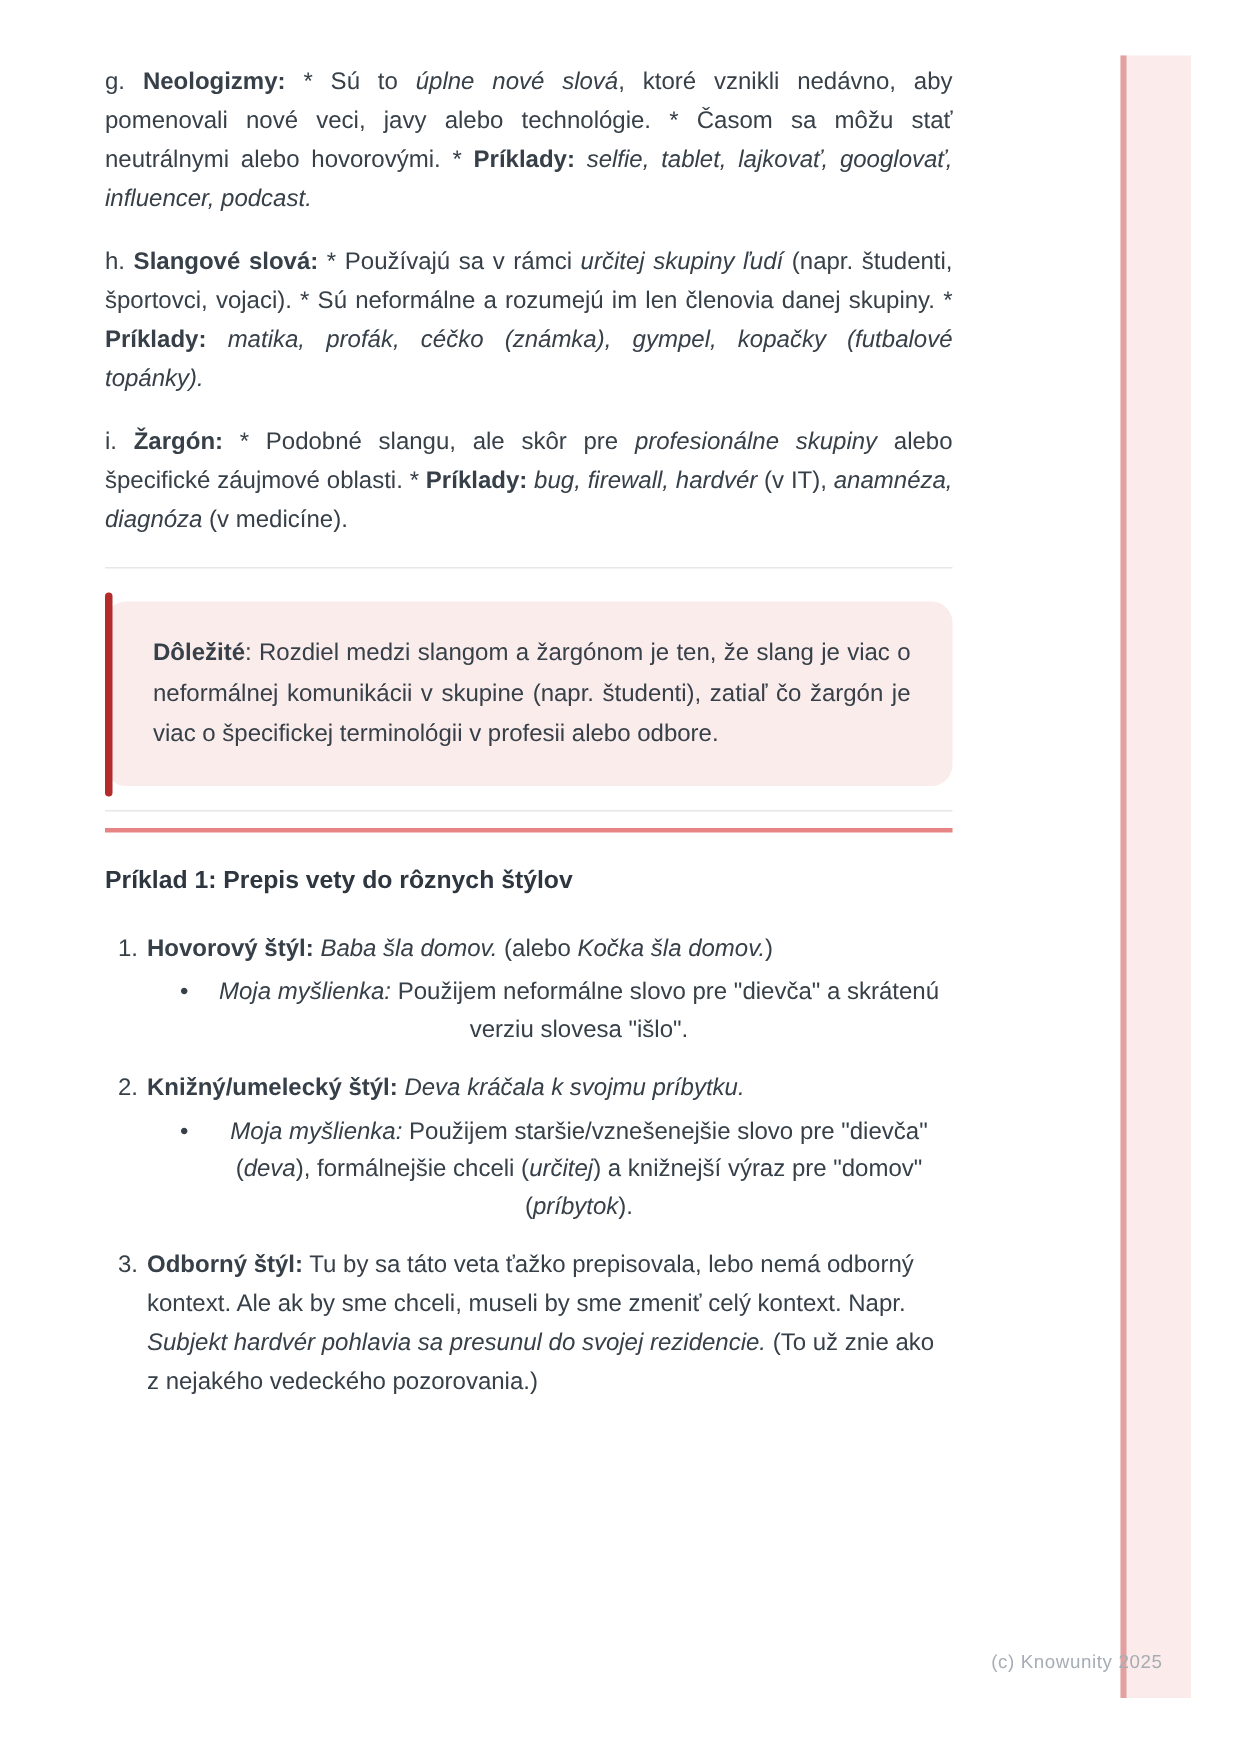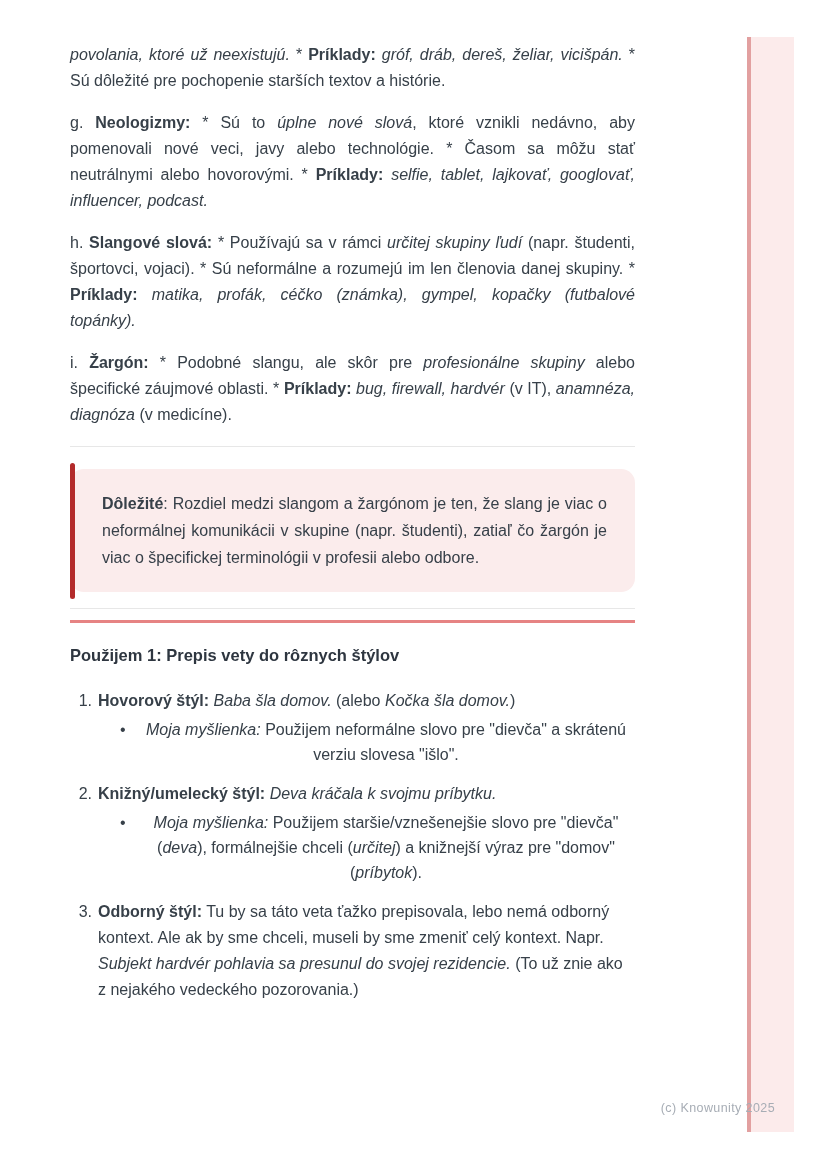--- a/index.html
+++ b/index.html
@@ -153,40 +153,39 @@
 </style>
 </head>
 <body>
 
 <div class="page">
 
   <div class="ribbon"></div>
 
   <div class="content">
 
-    <p class="para"><span style="font-style: italic;">povolania, ktoré už neexistujú.</span><span> * </span><span style="font-weight: 700;">Príklady:</span><span> </span><span style="font-style: italic;">gróf, dráb, dereš, želiar, vicišpán.</span><span> * Sú dôležité pre pochopenie starších textov a histórie.</span></p>
 
     <p class="para"><span>g. </span><span style="font-weight: 700;">Neologizmy:</span><span> * Sú to </span><span style="font-style: italic;">úplne nové slová</span><span>, ktoré vznikli nedávno, aby pomenovali nové veci, javy alebo technológie. * Časom sa môžu stať neutrálnymi alebo hovorovými. * </span><span style="font-weight: 700;">Príklady:</span><span> </span><span style="font-style: italic;">selfie, tablet, lajkovať, googlovať, influencer, podcast.</span></p>
 
     <p class="para"><span>h. </span><span style="font-weight: 700;">Slangové slová:</span><span> * Používajú sa v rámci </span><span style="font-style: italic;">určitej skupiny ľudí</span><span> (napr. študenti, športovci, vojaci). * Sú neformálne a rozumejú im len členovia danej skupiny. * </span><span style="font-weight: 700;">Príklady:</span><span> </span><span style="font-style: italic;">matika, profák, céčko (známka), gympel, kopačky (futbalové topánky).</span></p>
 
     <p class="para"><span>i. </span><span style="font-weight: 700;">Žargón:</span><span> * Podobné slangu, ale skôr pre </span><span style="font-style: italic;">profesionálne skupiny</span><span> alebo špecifické záujmové oblasti. * </span><span style="font-weight: 700;">Príklady:</span><span> </span><span style="font-style: italic;">bug, firewall, hardvér</span><span> (v IT), </span><span style="font-style: italic;">anamnéza, diagnóza</span><span> (v medicíne).</span></p>
 
     <hr class="divider">
 
     <div class="callout">
       <div class="callout-bar"></div>
       <p class="callout-text"><span style="font-weight: 700;">Dôležité</span><span>: Rozdiel medzi slangom a žargónom je ten, že slang je viac o neformálnej komunikácii v skupine (napr. študenti), zatiaľ čo žargón je viac o špecifickej terminológii v profesii alebo odbore.</span></p>
     </div>
 
     <hr class="divider below-callout">
 
     <hr class="heading-rule">
 
-    <h2 class="example-title">Použijem 1: Prepis vety do rôznych štýlov</h2>
+    <h2 class="example-title">Príklad 1: Prepis vety do rôznych štýlov</h2>
 
 
     <div class="list">
 
       <div class="li">
         <span class="num">1.</span>
         <div class="li-body">
           <p class="li-main"><span style="font-weight: 700;">Hovorový štýl:</span><span> </span><span style="font-style: italic;">Baba šla domov.</span><span> (alebo </span><span style="font-style: italic;">Kočka šla domov.</span><span>)</span></p>
           <div class="bullet">
             <span class="dot">•</span>

